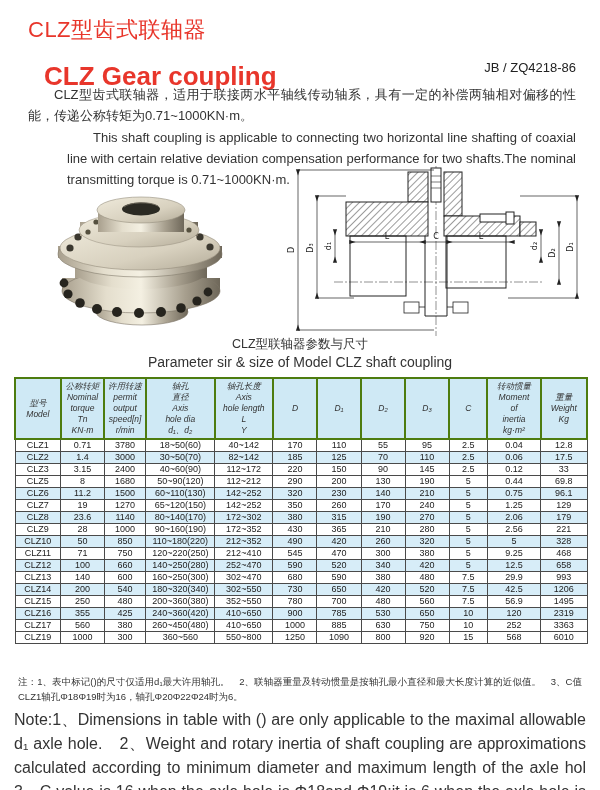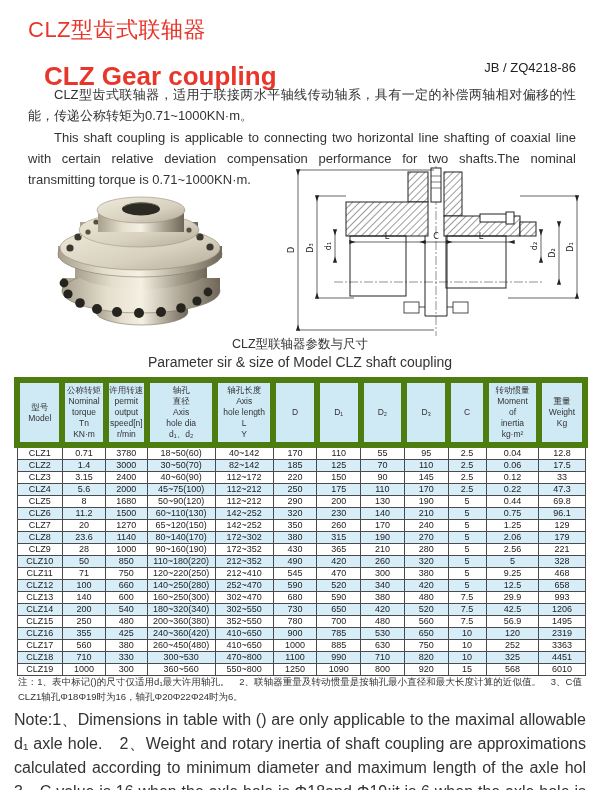--- a/index.html
+++ b/index.html
@@ -7,34 +7,34 @@
     width:600px;height:790px;position:relative;background:#ffffff;
     font-family:"Liberation Sans","DejaVu Sans",sans-serif;color:#222;
     overflow:hidden;
   }
   .titles{position:absolute;left:28px;top:16px;}
   .title-zh{margin:0;font-size:22px;font-weight:normal;color:#e8362b;line-height:1.25;letter-spacing:.5px;}
   .title-en{margin:16px;font-size:26px;font-weight:bold;color:#e8362b;line-height:1.25;text-align:right;}
   .std{position:absolute;right:24px;top:60px;font-size:13px;color:#222;}
   .intro{position:absolute;left:28px;right:24px;top:84px;}
   .intro p{margin:0;font-size:13px;line-height:1.62;color:#333;text-align:justify;text-indent:2em;}
-  .intro p.en{margin-top:1px;}
+  .intro p.en{margin-top:1px;margin-left:39px;}
   .photo{position:absolute;left:20px;top:170px;width:248px;height:164px;}
   .drawing{position:absolute;left:284px;top:164px;width:308px;height:176px;}
   .tbl-title{position:absolute;left:0;top:336px;width:100%;text-align:center;}
   .tbl-title .zh{margin:0;font-size:12.5px;color:#333;}
   .tbl-title .en{margin:1px 0 0 0;font-size:14px;color:#333;}
   .unit{position:absolute;right:30px;top:375px;font-size:12px;color:#333;}
   table.params{
     position:absolute;left:14px;top:377px;width:574px;
     border-collapse:collapse;table-layout:fixed;font-size:9px;color:#222;
   }
   table.params th{
     background:#cfe9f5;font-weight:normal;white-space:pre-line;line-height:1.3;
-    border:6px solid #4d7c0f;padding:2px 0;font-size:8.5px;text-align:center;vertical-align:middle;color:#333;
+    border:2px solid #4d7c0f;padding:2px 0;font-size:8.5px;text-align:center;vertical-align:middle;color:#333;font-style:italic;
   }
   table.params td{
     border:1px solid #4a4a4a;text-align:center;height:11px;padding:0 1px;line-height:1.1;
     overflow:hidden;white-space:nowrap;
   }
   table.params tr.stripe td{background:#d7edf8;}
   .notes{position:absolute;left:14px;right:14px;top:671px;}
   .note-zh{margin:4px;font-size:9.5px;line-height:1.55;color:#333;text-align:justify;}
   .note-en{margin:2px 0 0 0;font-size:16px;line-height:1.5;color:#333;text-align:justify;}
 </style>
@@ -293,34 +293,20 @@
         <td>40~60(90)</td>
         <td>112~172</td>
         <td>220</td>
         <td>150</td>
         <td>90</td>
         <td>145</td>
         <td>2.5</td>
         <td>0.12</td>
         <td>33</td>
       </tr>
-      <tr class="stripe">
-        <td>CLZ4</td>
-        <td>5.6</td>
-        <td>2000</td>
-        <td>45~75(100)</td>
-        <td>112~212</td>
-        <td>250</td>
-        <td>175</td>
-        <td>110</td>
-        <td>170</td>
-        <td>2.5</td>
-        <td>0.22</td>
-        <td>47.3</td>
-      </tr>
       <tr>
         <td>CLZ5</td>
         <td>8</td>
         <td>1680</td>
         <td>50~90(120)</td>
         <td>112~212</td>
         <td>290</td>
         <td>200</td>
         <td>130</td>
         <td>190</td>
@@ -337,21 +323,21 @@
         <td>320</td>
         <td>230</td>
         <td>140</td>
         <td>210</td>
         <td>5</td>
         <td>0.75</td>
         <td>96.1</td>
       </tr>
       <tr>
         <td>CLZ7</td>
-        <td>20</td>
+        <td>19</td>
         <td>1270</td>
         <td>65~120(150)</td>
         <td>142~252</td>
         <td>350</td>
         <td>260</td>
         <td>170</td>
         <td>240</td>
         <td>5</td>
         <td>1.25</td>
         <td>129</td>
@@ -489,34 +475,20 @@
         <td>260~450(480)</td>
         <td>410~650</td>
         <td>1000</td>
         <td>885</td>
         <td>630</td>
         <td>750</td>
         <td>10</td>
         <td>252</td>
         <td>3363</td>
       </tr>
-      <tr class="stripe">
-        <td>CLZ18</td>
-        <td>710</td>
-        <td>330</td>
-        <td>300~530</td>
-        <td>470~800</td>
-        <td>1100</td>
-        <td>990</td>
-        <td>710</td>
-        <td>820</td>
-        <td>10</td>
-        <td>325</td>
-        <td>4451</td>
-      </tr>
       <tr>
         <td>CLZ19</td>
         <td>1000</td>
         <td>300</td>
         <td>360~560</td>
         <td>550~800</td>
         <td>1250</td>
         <td>1090</td>
         <td>800</td>
         <td>920</td>

